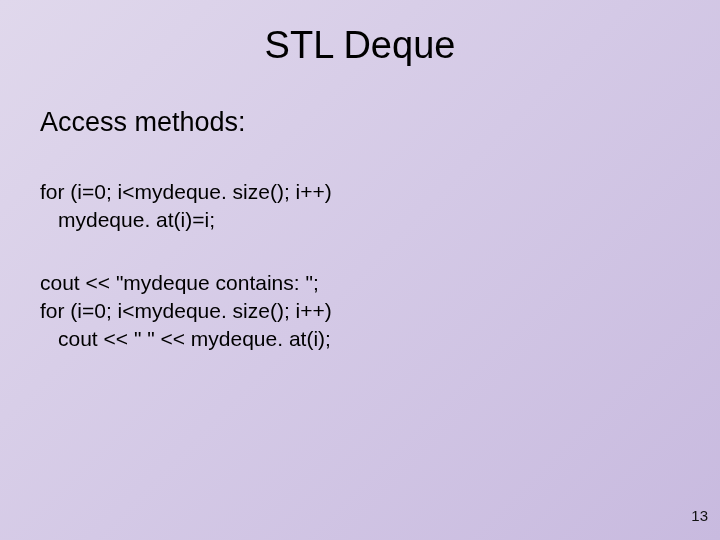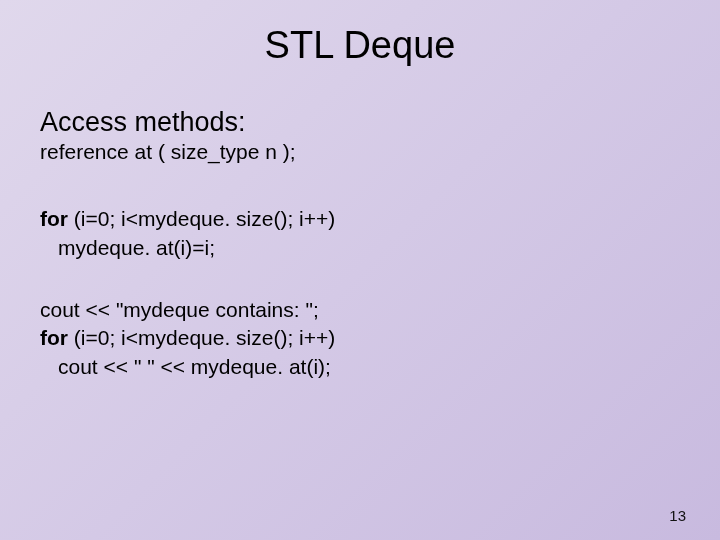--- a/index.html
+++ b/index.html
@@ -38,41 +38,40 @@
     font-size: 21px;
     line-height: 1.35;
     font-weight: 400;
     margin-bottom: 34px;
   }
   .code-block3 {
     font-size: 21px;
     line-height: 1.35;
     font-weight: 400;
   }
-  .bold { font-weight: 700; }
+  .bold { font-weight: 400; }
   .indent { padding-left: 18px; display: inline-block; }
   .page-num {
     position: absolute;
     bottom: 16px;
-    right: 34px;
+    right: 12px;
     font-size: 15px;
     color: #111;
   }
 </style>
 </head>
 <body>
 
 <div class="slide">
 
   <h1 class="title">STL Deque</h1>
 
   <div class="subtitle">Access methods:</div>
 
   <div class="code-block">
-    <div>reference at ( size_type n );</div>
   </div>
 
   <div class="code-block2">
     <div>
       <span class="bold">for</span><span> (i=0; i&lt;mydeque. size(); i++)</span>
     </div>
     <div><span class="indent">mydeque. at(i)=i;</span></div>
   </div>
 
   <div class="code-block3">

